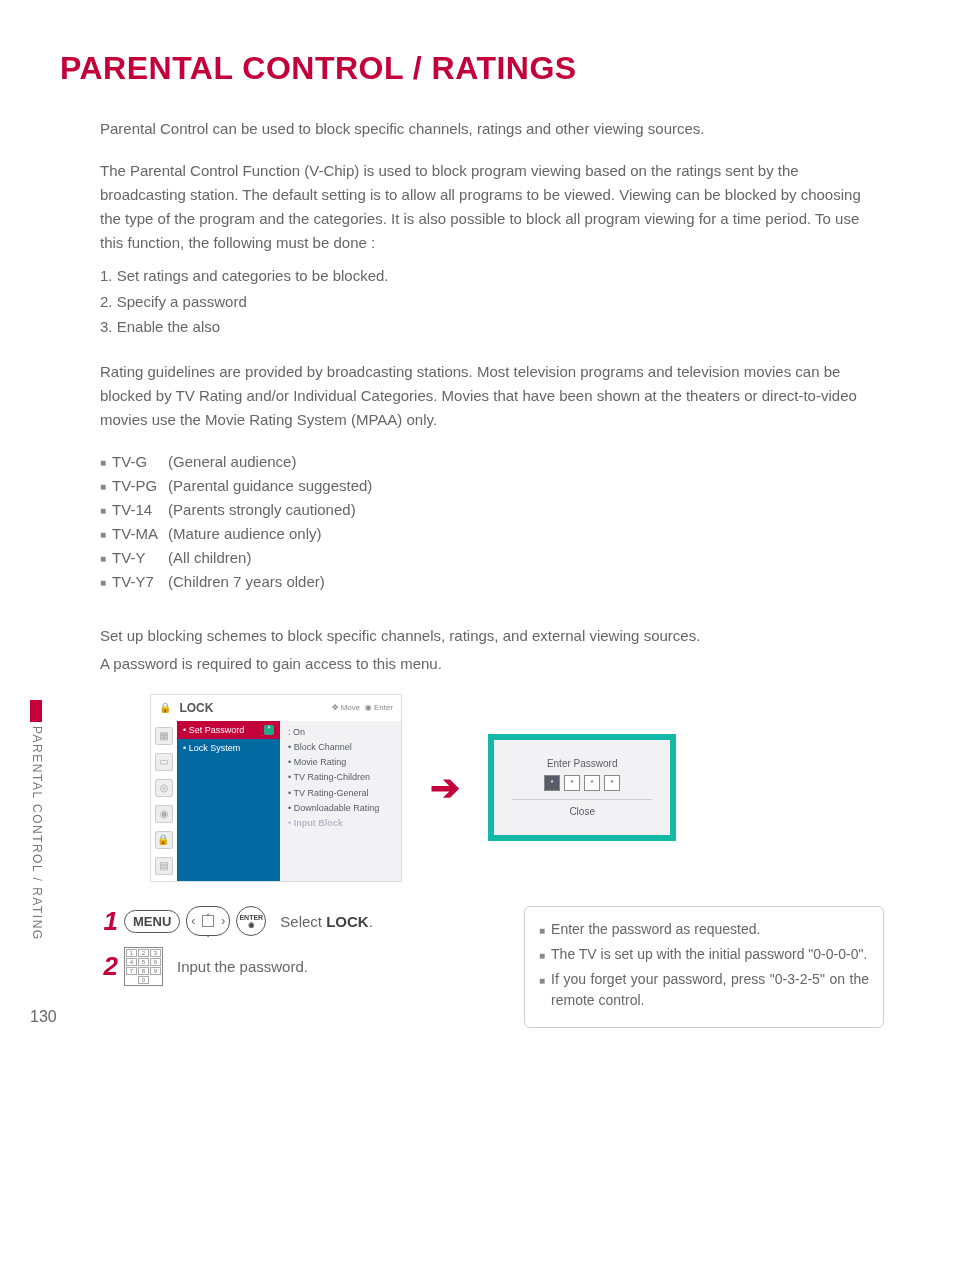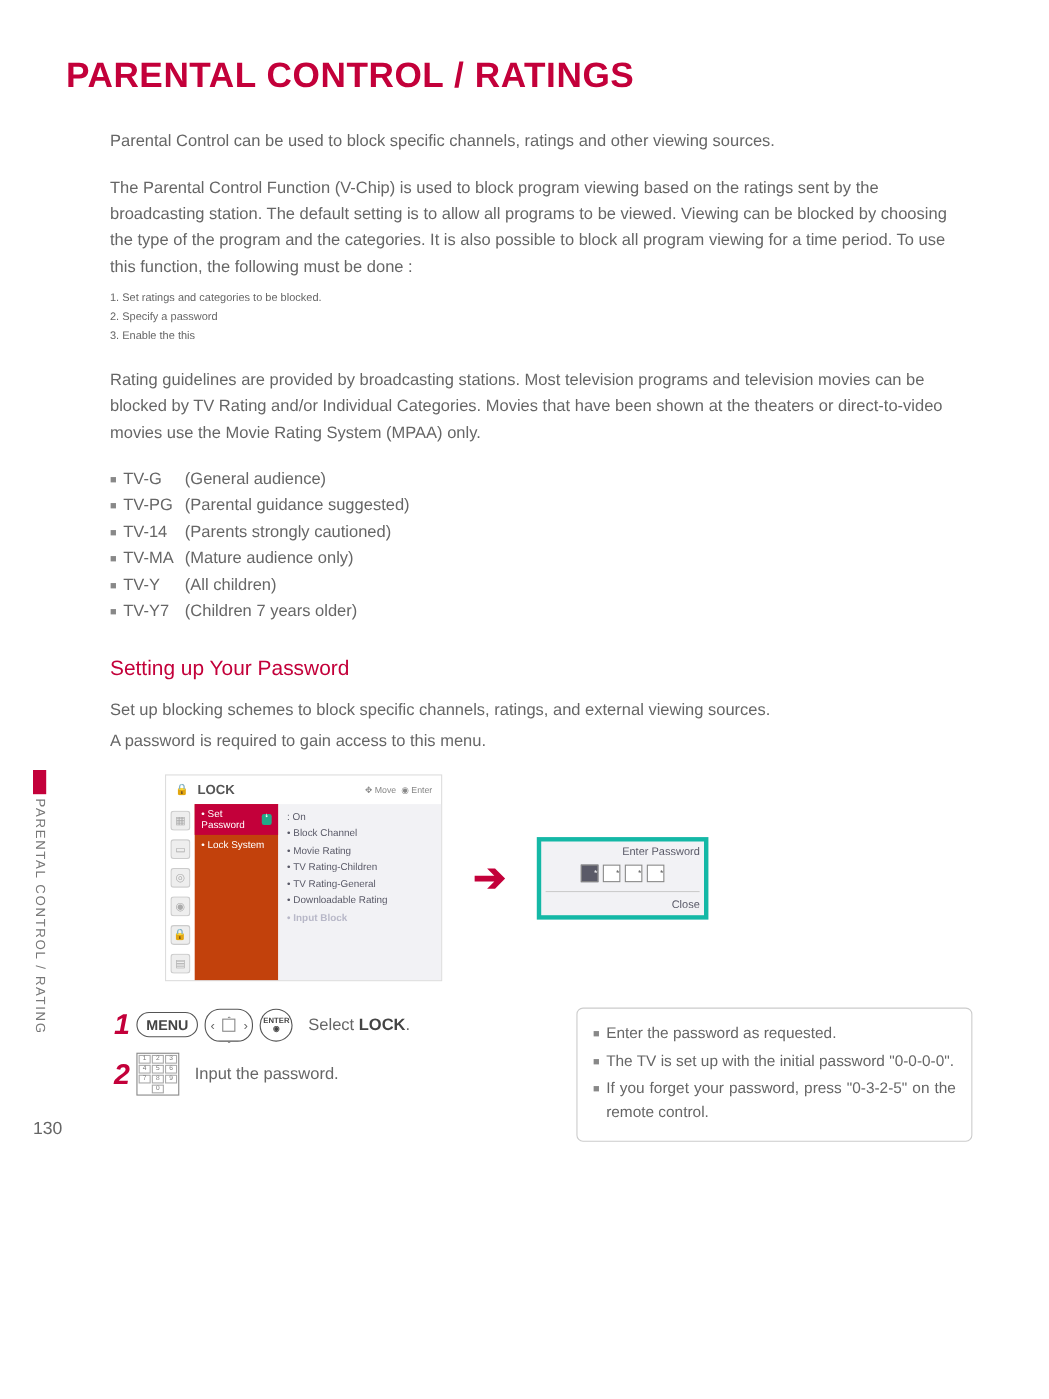--- a/index.html
+++ b/index.html
@@ -25,21 +25,21 @@
     margin-left: 40px;
     margin-right: 10px;
   }
   p.para {
     font-size: 15px;
     line-height: 1.6;
     margin: 0 0 18px 0;
     color: #666;
   }
   ol.steps {
-    font-size: 10px;
+    font-size: 15px;
     line-height: 1.7;
     margin: -10px 0 20px 0;
     padding-left: 0;
     list-style-position: inside;
     color: #666;
   }
   h3.subhead {
     font-size: 18px;
     font-weight: bold;
     color: #555;
@@ -149,22 +149,22 @@
     border-radius: 3px;
     background: #eee;
     box-shadow: inset 0 0 0 1px #ccc;
     display: flex;
     align-items: center;
     justify-content: center;
     font-size: 10px;
     color: #aaa;
   }
   .osd-menu {
-    width: 76px;
-    background: #c2410c;
+    width: 103px;
+    background: #0369a1;
     color: #fff;
     font-size: 9px;
   }
   .osd-menu .item {
     padding: 4px 6px;
   }
   .osd-menu .item.selected {
     background: #c3003a;
     display: flex;
     justify-content: space-between;
@@ -191,26 +191,26 @@
     color: #b8b8c8;
     font-weight: bold;
   }
   .arrow {
     color: #c3003a;
     font-size: 36px;
     font-weight: bold;
   }
   .pw-dialog {
     width: 140px;
-    border: 4px solid #14b8a6;
+    border: 6px solid #14b8a6;
     background: #f2f2f5;
-    padding: 4px;
+    padding: 18px;
     font-size: 10px;
     color: #5a5a68;
-    text-align: right;
+    text-align: center;
   }
   .pw-dialog .pw-title {
     margin-bottom: 6px;
   }
   .pw-dialog .pw-boxes {
     display: flex;
     justify-content: center;
     gap: 4px;
     margin-bottom: 8px;
   }
@@ -333,21 +333,21 @@
 
 <div class="page">
   <h1 class="title">PARENTAL CONTROL / RATINGS</h1>
 
   <div class="body-indent">
     <p class="para">Parental Control can be used to block specific channels, ratings and other viewing sources.</p>
     <p class="para">The Parental Control Function (V-Chip) is used to block program viewing based on the ratings sent by the broadcasting station. The default setting is to allow all programs to be viewed. Viewing can be blocked by choosing the type of the program and the categories. It is also possible to block all program viewing for a time period. To use this function, the following must be done :</p>
     <ol class="steps">
       <li>Set ratings and categories to be blocked.</li>
       <li>Specify a password</li>
-      <li>Enable the this</li>
+      <li>Enable the also</li>
     </ol>
 
     <p class="sub-para">Rating guidelines are provided by broadcasting stations. Most television programs and television movies can be blocked by TV Rating and/or Individual Categories. Movies that have been shown at the theaters or direct-to-video movies use the Movie Rating System (MPAA) only.</p>
 
     <div class="ratings-list">
       <div class="rating-row">
           <span class="bullet">■</span>
           <span class="code">TV-G</span>
           <span>(General audience)</span>
         </div>
@@ -371,21 +371,20 @@
           <span class="code">TV-Y</span>
           <span>(All children)</span>
         </div>
       <div class="rating-row">
           <span class="bullet">■</span>
           <span class="code">TV-Y7</span>
           <span>(Children 7 years older)</span>
         </div>
     </div>
 
-    <h3 class="redsub">Setting up Your Password</h3>
     <p class="para" style="margin-bottom:4px">Set up blocking schemes to block specific channels, ratings, and external viewing sources.</p>
     <p class="para">A password is required to gain access to this menu.</p>
 
     <div class="diagram-row">
       <div class="osd-panel">
         <div class="osd-header">
           <span>🔒</span>
           <span class="title-lock">LOCK</span>
           <span class="hints">✥ <span>Move</span>&nbsp;&nbsp;◉ <span>Enter</span></span>
         </div>

